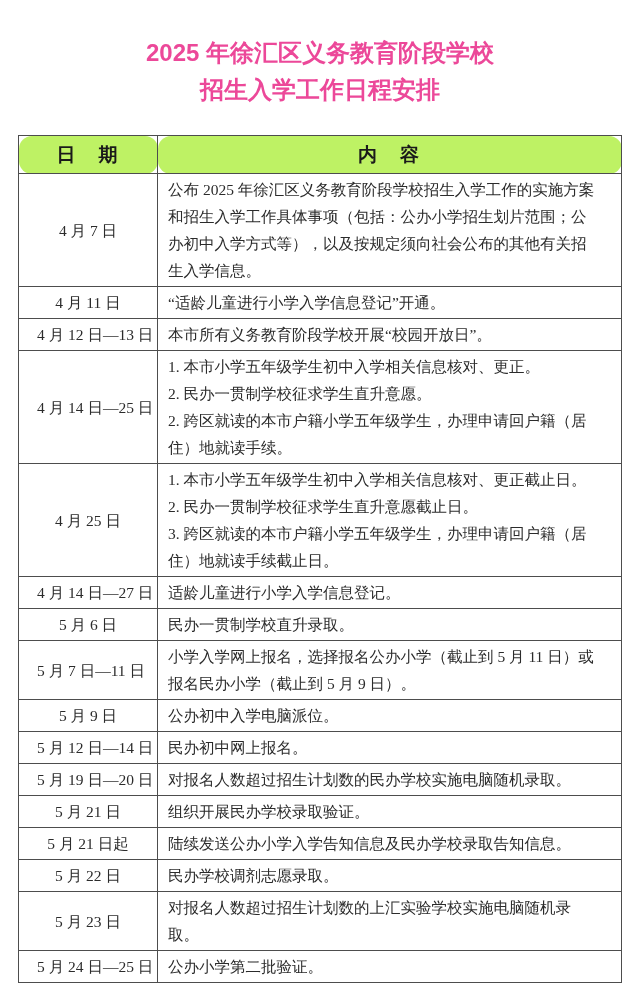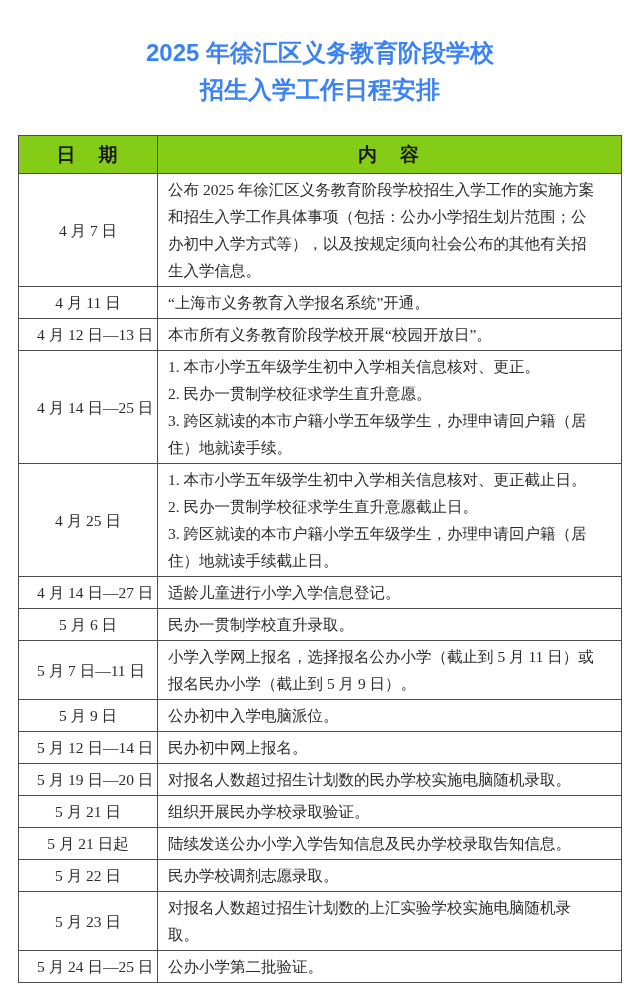--- a/index.html
+++ b/index.html
@@ -14,43 +14,44 @@
     color: #2b2b2b;
     overflow: hidden;
   }
   .doc-title {
     margin-top: 34px;
     text-align: center;
     font-family: "Liberation Sans", "DejaVu Sans", sans-serif;
     font-weight: bold;
     font-size: 24px;
     line-height: 37px;
-    color: #3b82f6;
+    color: #ec4899;
   }
   .schedule-table {
     width: 604px;
     margin: 27px auto 0 auto;
     border-collapse: collapse;
     table-layout: fixed;
   }
   .schedule-table th,
   .schedule-table td {
     border: 1px solid #4d4d4d;
     vertical-align: middle;
   }
   .schedule-table col.col-date { width: 139px; }
   .schedule-table th {
-    background: #84cc16;
+    background: #bef264;
     font-family: "Liberation Sans", "DejaVu Sans", sans-serif;
     font-weight: bold;
     font-size: 19px;
     color: #1a1a1a;
     height: 38px;
     text-align: center;
     letter-spacing: 2px;
+    border-radius: 13px;
   }
   .date-cell {
     text-align: center;
     font-size: 15.5px;
     line-height: 21px;
     padding: 4px 18px;
     white-space: nowrap;
   }
   .content-cell {
     padding: 2px 22px 2px 10px;
@@ -84,35 +85,35 @@
     <tbody>
         <tr>
           <td class="date-cell">4 月 7 日</td>
           <td class="content-cell">
             <div class="content-line">公布 2025 年徐汇区义务教育阶段学校招生入学工作的实施方案和招生入学工作具体事项（包括：公办小学招生划片范围；公办初中入学方式等），以及按规定须向社会公布的其他有关招生入学信息。</div>
           </td>
         </tr>
         <tr>
           <td class="date-cell">4 月 11 日</td>
           <td class="content-cell">
-            <div class="content-line">“上海市义务教育入学报名系统”开通。</div>
+            <div class="content-line">“适龄儿童进行小学入学信息登记”开通。</div>
           </td>
         </tr>
         <tr>
           <td class="date-cell">4 月 12 日—13 日</td>
           <td class="content-cell">
             <div class="content-line">本市所有义务教育阶段学校开展“校园开放日”。</div>
           </td>
         </tr>
         <tr>
           <td class="date-cell">4 月 14 日—25 日</td>
           <td class="content-cell">
             <div class="content-line">1. 本市小学五年级学生初中入学相关信息核对、更正。</div>
             <div class="content-line">2. 民办一贯制学校征求学生直升意愿。</div>
-            <div class="content-line">3. 跨区就读的本市户籍小学五年级学生，办理申请回户籍（居住）地就读手续。</div>
+            <div class="content-line">2. 跨区就读的本市户籍小学五年级学生，办理申请回户籍（居住）地就读手续。</div>
           </td>
         </tr>
         <tr>
           <td class="date-cell">4 月 25 日</td>
           <td class="content-cell">
             <div class="content-line">1. 本市小学五年级学生初中入学相关信息核对、更正截止日。</div>
             <div class="content-line">2. 民办一贯制学校征求学生直升意愿截止日。</div>
             <div class="content-line">3. 跨区就读的本市户籍小学五年级学生，办理申请回户籍（居住）地就读手续截止日。</div>
           </td>
         </tr>

